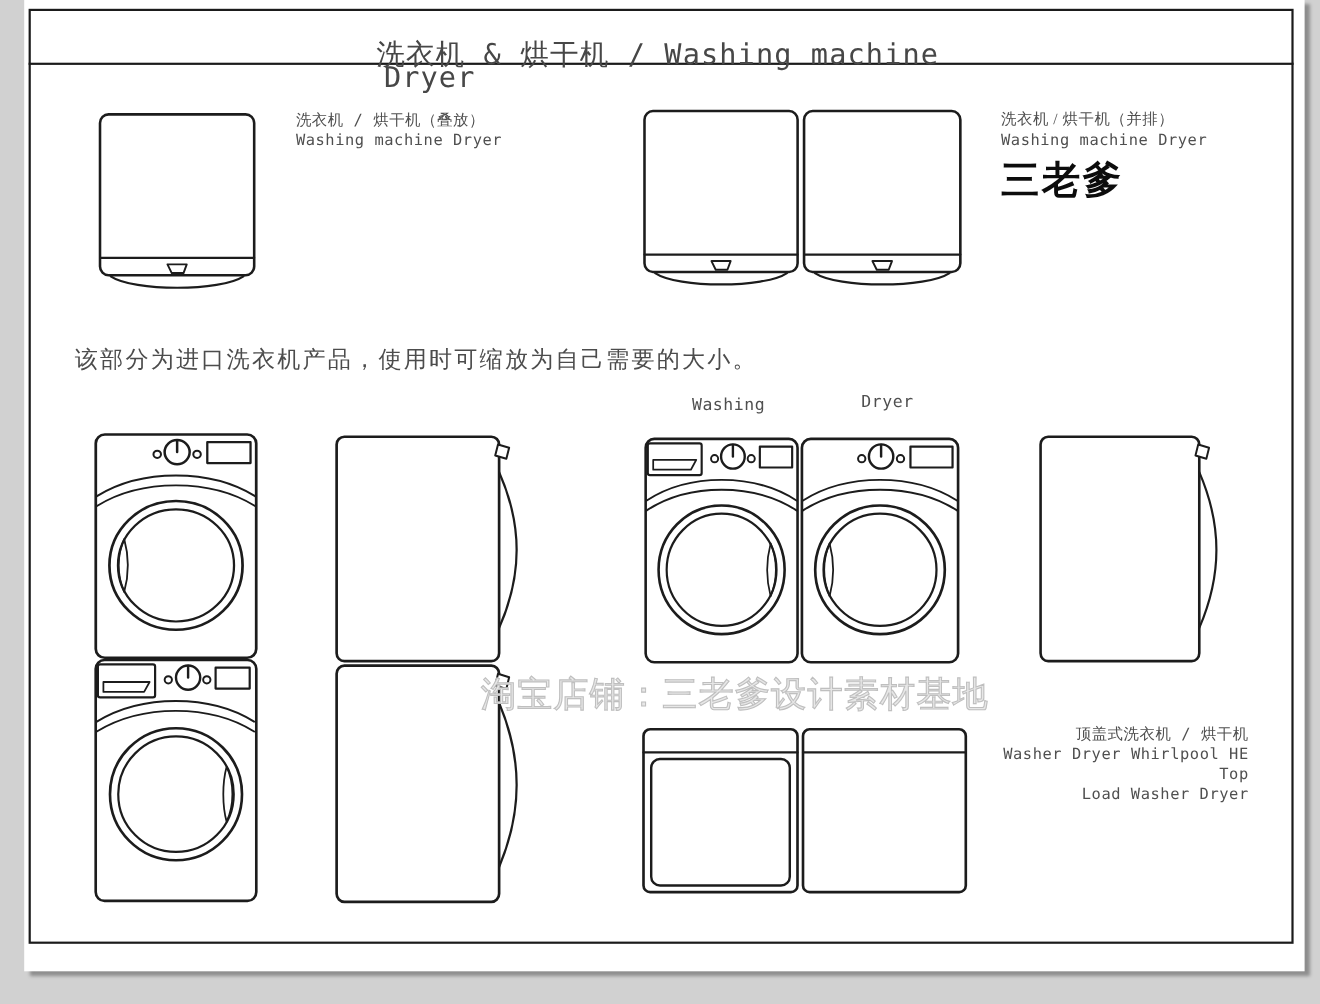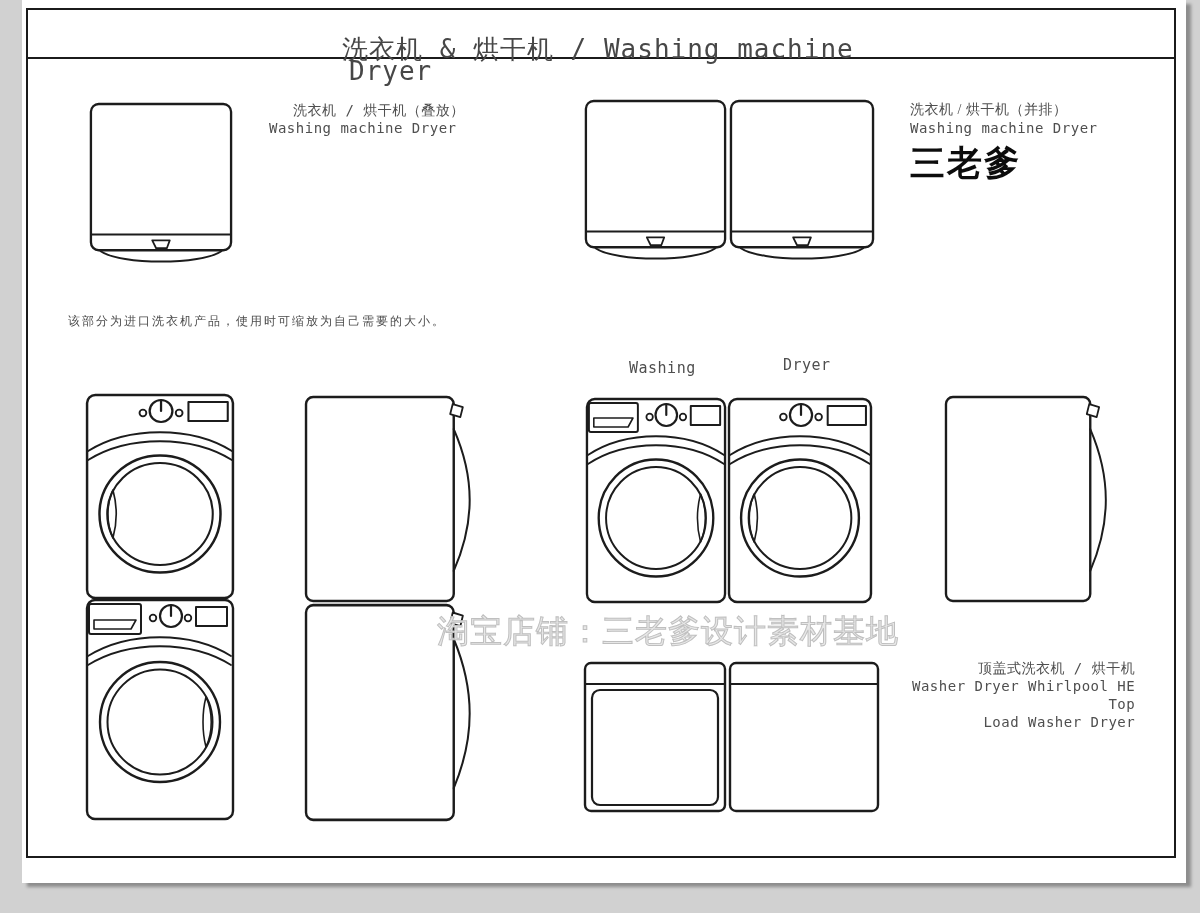--- a/index.html
+++ b/index.html
@@ -7,21 +7,21 @@
        font-family:"DejaVu Sans Mono","Liberation Mono",monospace;}
   .canvas{position:relative;width:1200px;height:913px;background:#d1d1d1;}
   .page{position:absolute;left:22px;top:0;width:1164px;height:883px;background:#ffffff;
         box-shadow:5px 4px 3px #8d8d8d;}
   .frame{position:absolute;left:4px;top:8px;width:1146px;height:846px;
          border:2px solid #1b1b1b;}
   .divider{position:absolute;left:4px;top:57px;width:1150px;height:2px;background:#1b1b1b;}
   .abs{position:absolute;}
   .title{font-size:26px;color:#474747;letter-spacing:1px;white-space:nowrap;}
   .label{font-size:14px;color:#4f4f4f;letter-spacing:0.5px;white-space:nowrap;line-height:18px;}
-  .note{font-size:12px;color:#4c4c4c;letter-spacing:2px;white-space:nowrap;}
+  .note{font-size:21px;color:#4c4c4c;letter-spacing:2px;white-space:nowrap;}
   .brand{font-size:35px;font-weight:bold;color:#0c0c0c;letter-spacing:2px;white-space:nowrap;
          font-family:"DejaVu Sans","Liberation Sans",sans-serif;}
   .watermark{font-size:32px;font-weight:normal;letter-spacing:1px;white-space:nowrap;
              color:#e7e7e7;-webkit-text-stroke:1px #bfbfbf;z-index:5;
              font-family:"DejaVu Sans","Liberation Sans",sans-serif;}
   svg.draw{position:absolute;fill:none;stroke:#1c1c1c;stroke-linecap:round;stroke-linejoin:round;overflow:visible;}
   svg.draw .wf{fill:#ffffff;}
 </style>
 </head>
 <body>
@@ -34,21 +34,21 @@
 
     <div class="abs title" style="left:320px;top:32px;">洗衣机 &amp; 烘干机 / Washing machine</div>
     <div class="abs title" style="left:327px;top:56px;">Dryer</div>
 
     <svg class="draw" style="left:66px;top:101px;" width="146" height="168" viewBox="0 0 150 170" preserveAspectRatio="none">
       <rect class="wf" x="3" y="3" width="144" height="148" rx="8" stroke-width="2.4"></rect>
       <line x1="3" y1="135" x2="147" y2="135" stroke-width="2"></line>
       <path d="M66 141 h18 l-3 8 h-11 z" stroke-width="1.8"></path>
       <path d="M13 152 C34 166 116 166 137 152" stroke-width="2"></path>
     </svg>
-    <div class="abs label" style="left:247px;top:101px;margin-left:24px;">洗衣机 / 烘干机（叠放）</div>
+    <div class="abs label" style="left:247px;top:101px;">洗衣机 / 烘干机（叠放）</div>
     <div class="abs label" style="left:247px;top:119px;">Washing machine Dryer</div>
 
     <svg class="draw" style="left:561px;top:98px;" width="145" height="168" viewBox="0 0 150 170" preserveAspectRatio="none">
       <rect class="wf" x="3" y="3" width="144" height="148" rx="8" stroke-width="2.4"></rect>
       <line x1="3" y1="135" x2="147" y2="135" stroke-width="2"></line>
       <path d="M66 141 h18 l-3 8 h-11 z" stroke-width="1.8"></path>
       <path d="M13 152 C34 166 116 166 137 152" stroke-width="2"></path>
     </svg>
     <svg class="draw" style="left:706px;top:98px;" width="148" height="168" viewBox="0 0 150 170" preserveAspectRatio="none">
       <rect class="wf" x="3" y="3" width="144" height="148" rx="8" stroke-width="2.4"></rect>

